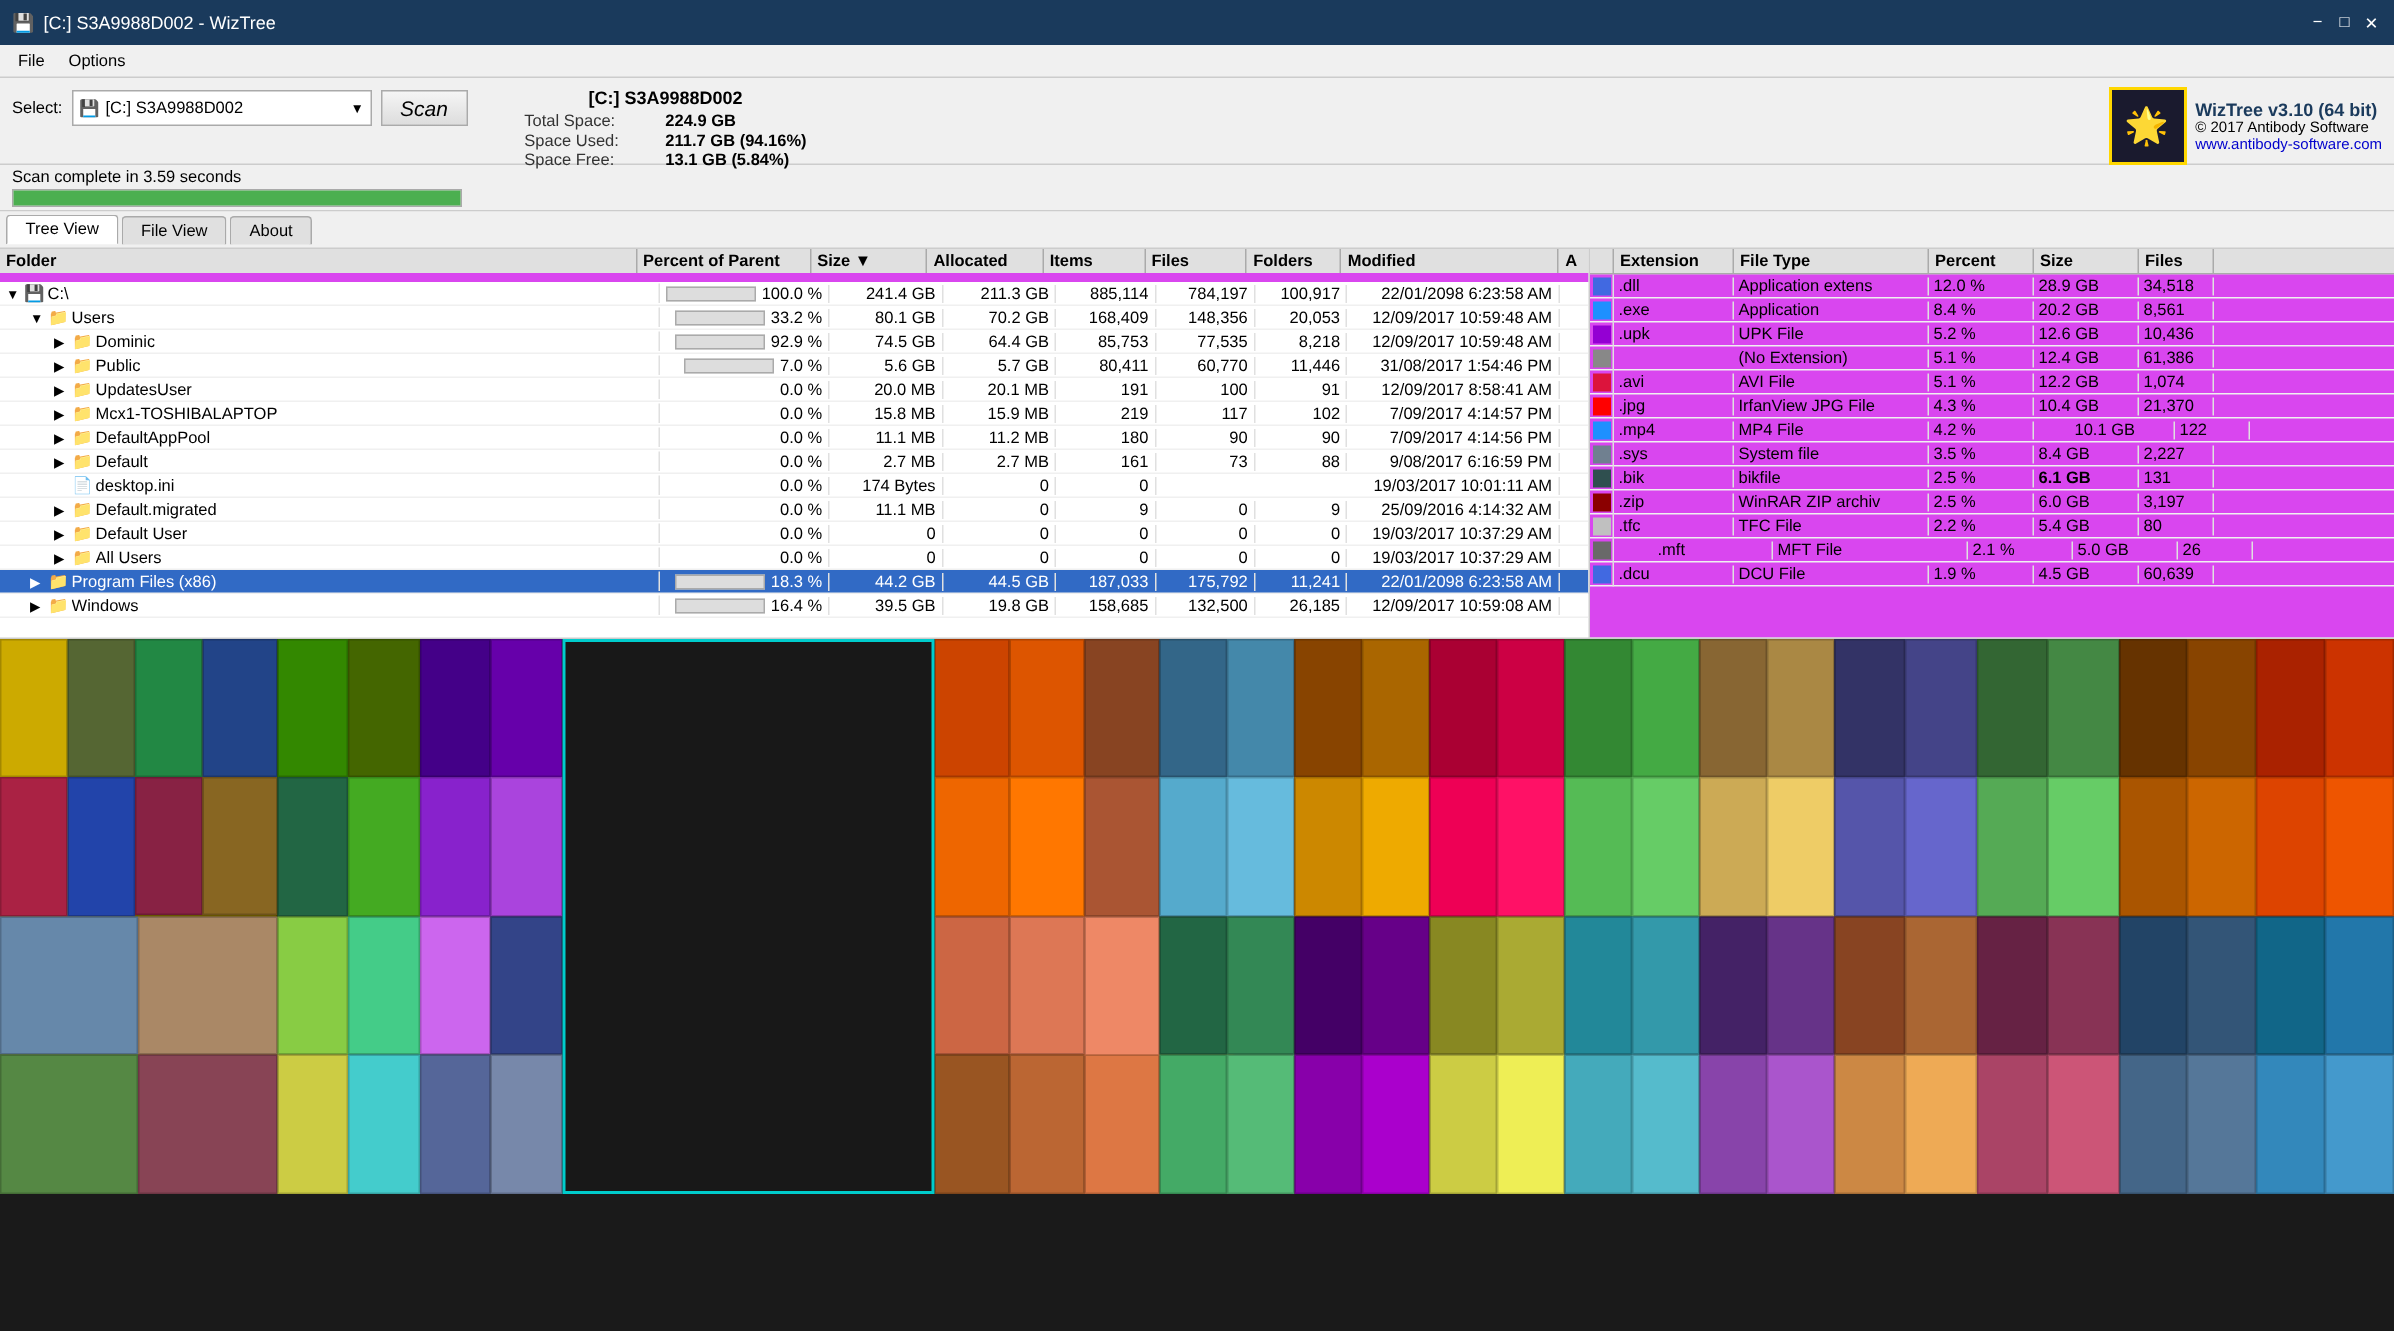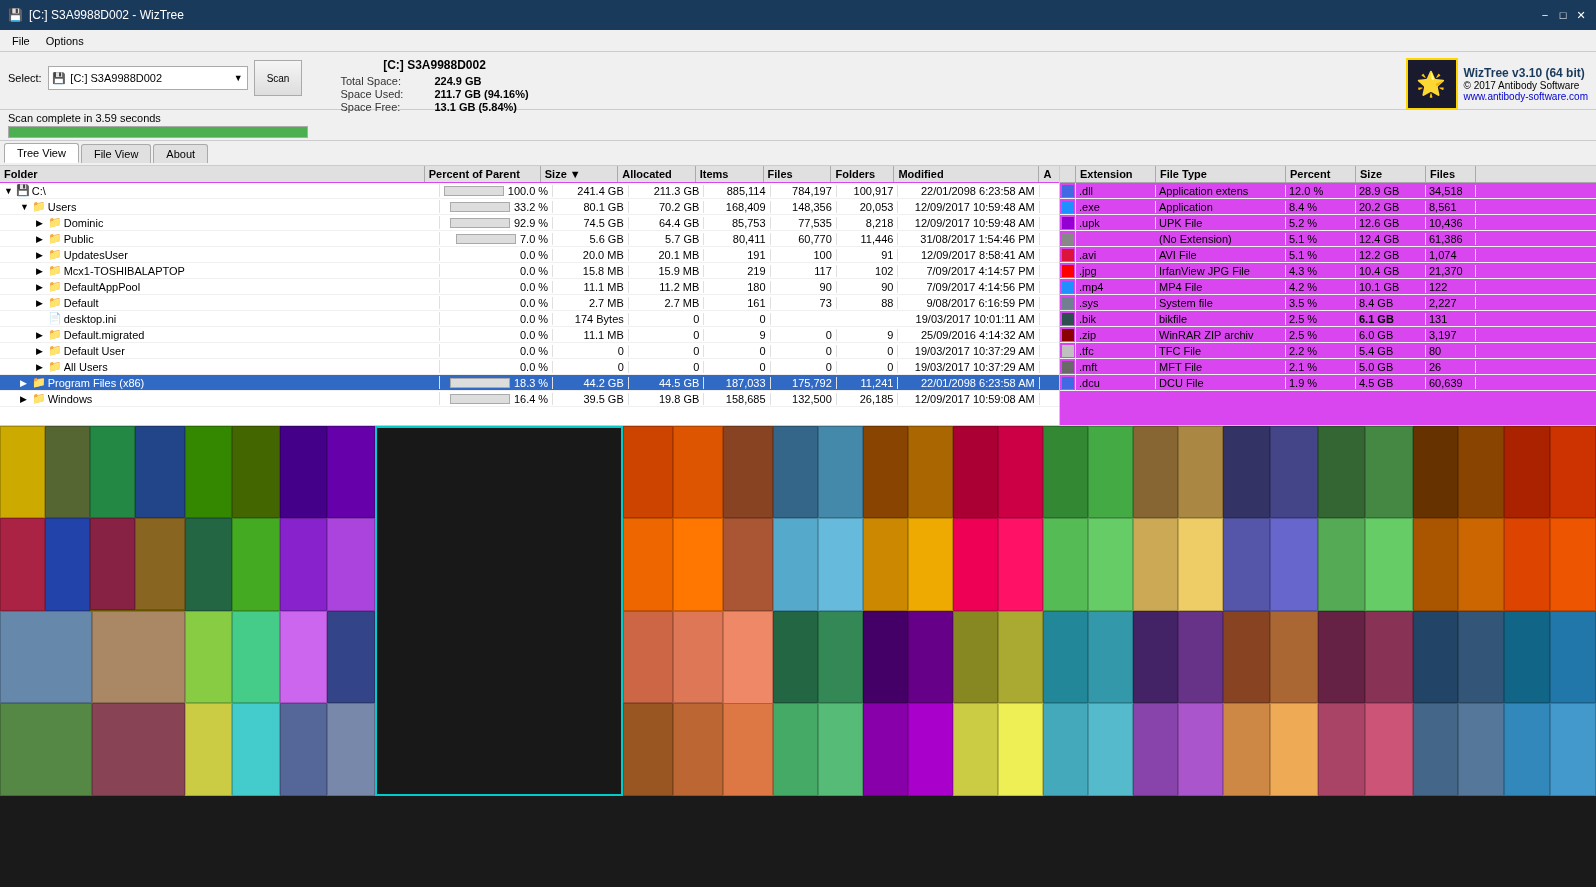--- a/index.html
+++ b/index.html
@@ -11,21 +11,21 @@
     #titlebar-controls { display: flex; gap: 4px; }
     .title-btn { width: 14px; height: 14px; display: flex; align-items: center; justify-content: center; cursor: pointer; font-size: 11px; color: white; }
 
     
     #menubar { background: #f0f0f0; height: 22px; display: flex; align-items: center; padding: 0 4px; border-bottom: 1px solid #ccc; }
     .menu-item { padding: 2px 8px; cursor: pointer; font-size: 11px; }
 
     
     #toolbar { background: #f0f0f0; padding: 4px 8px; display: flex; align-items: center; gap: 8px; border-bottom: 1px solid #ccc; }
     #drive-select { display: flex; align-items: center; background: white; border: 1px solid #aaa; padding: 2px 4px; width: 200px; height: 24px; font-size: 11px; cursor: pointer; }
-    #scan-btn { background: linear-gradient(to bottom, #f5f5f5, #ddd); border: 1px solid #aaa; padding: 3px 12px; cursor: pointer; font-size: 10px; height: 36px; }
+    #scan-btn { background: linear-gradient(to bottom, #f5f5f5, #ddd); border: 1px solid #aaa; padding: 3px 12px; cursor: pointer; font-size: 14px; height: 24px; font-style: italic; }
     
     
     #selection-info { margin-left: 20px; font-size: 11px; display: flex; flex-direction: column; gap: 1px; }
     .info-row { display: flex; gap: 4px; }
     .info-label { color: #333; min-width: 90px; }
     .info-value { font-weight: bold; }
     .info-title { font-weight: bold; text-align: center; font-size: 12px; margin-bottom: 2px; }
 
     
     #logo-area { margin-left: auto; display: flex; align-items: center; gap: 10px; }
@@ -40,21 +40,21 @@
     #tabbar { background: #f0f0f0; display: flex; align-items: center; padding: 2px 4px; border-bottom: 1px solid #ccc; gap: 2px; }
     .tab { padding: 3px 12px; border: 1px solid #aaa; border-bottom: none; background: #e0e0e0; cursor: pointer; font-size: 11px; border-radius: 3px 3px 0 0; }
     .tab.active { background: white; border-bottom: 1px solid white; }
 
     
     #main { display: flex; flex-direction: column; height: calc(887px - 30px - 22px - 58px - 18px - 24px); }
     #tables-area { display: flex; height: 260px; border-bottom: 1px solid #ccc; }
     
     
     #file-tree { width: 1060px; border-right: 1px solid #ccc; overflow: hidden; display: flex; flex-direction: column; }
-    #tree-header { display: flex; background: #e0e0e0; border-bottom: 1px solid #d946ef; }
+    #tree-header { display: flex; background: #e0e0e0; border-bottom: 6px solid #d946ef; }
     .tree-col-header { border-right: 1px solid #aaa; padding: 2px 4px; font-size: 11px; font-weight: bold; cursor: pointer; white-space: nowrap; overflow: hidden; }
     .tree-col-header:last-child { border-right: none; }
     
     #tree-body { flex: 1; overflow: hidden; background: white; }
     .tree-row { display: flex; align-items: center; height: 16px; border-bottom: 1px solid #f0f0f0; cursor: pointer; }
     .tree-row.selected { background: #316ac5; color: white; }
     
     .tree-folder-cell { display: flex; align-items: center; overflow: hidden; min-width: 440px; width: 440px; border-right: 1px solid #e0e0e0; padding-left: 2px; }
     .tree-cell { border-right: 1px solid #e0e0e0; padding: 0 4px; white-space: nowrap; overflow: hidden; text-align: right; font-size: 11px; }
     
@@ -491,21 +491,21 @@
     <div class="ext-cell" style="width:70px;">10.4 GB</div>
     <div class="ext-cell" style="width:50px;">21,370</div>
   </div>
           <div class="ext-row">
     <div class="ext-cell" style="width:16px;padding:2px;">
       <div class="color-box" style="background:#1e90ff;"></div>
     </div>
     <div class="ext-cell" style="width:80px;">.mp4</div>
     <div class="ext-cell" style="width:130px;">MP4 File</div>
     <div class="ext-cell" style="width:70px;">4.2 %</div>
-    <div class="ext-cell" style="width:70px;">10.1 GB</div>
+    <div class="ext-cell" style="width:70px;margin-left:24px;">10.1 GB</div>
     <div class="ext-cell" style="width:50px;">122</div>
   </div>
           <div class="ext-row">
     <div class="ext-cell" style="width:16px;padding:2px;">
       <div class="color-box" style="background:#708090;"></div>
     </div>
     <div class="ext-cell" style="width:80px;">.sys</div>
     <div class="ext-cell" style="width:130px;">System file</div>
     <div class="ext-cell" style="width:70px;">3.5 %</div>
     <div class="ext-cell" style="width:70px;">8.4 GB</div>
@@ -538,21 +538,21 @@
     <div class="ext-cell" style="width:80px;">.tfc</div>
     <div class="ext-cell" style="width:130px;">TFC File</div>
     <div class="ext-cell" style="width:70px;">2.2 %</div>
     <div class="ext-cell" style="width:70px;">5.4 GB</div>
     <div class="ext-cell" style="width:50px;">80</div>
   </div>
           <div class="ext-row">
     <div class="ext-cell" style="width:16px;padding:2px;">
       <div class="color-box" style="background:#696969;"></div>
     </div>
-    <div class="ext-cell" style="width:80px;">.mft</div>
+    <div class="ext-cell" style="width:80px;margin-left:26px;">.mft</div>
     <div class="ext-cell" style="width:130px;">MFT File</div>
     <div class="ext-cell" style="width:70px;">2.1 %</div>
     <div class="ext-cell" style="width:70px;">5.0 GB</div>
     <div class="ext-cell" style="width:50px;">26</div>
   </div>
           <div class="ext-row">
     <div class="ext-cell" style="width:16px;padding:2px;">
       <div class="color-box" style="background:#4169e1;"></div>
     </div>
     <div class="ext-cell" style="width:80px;">.dcu</div>

